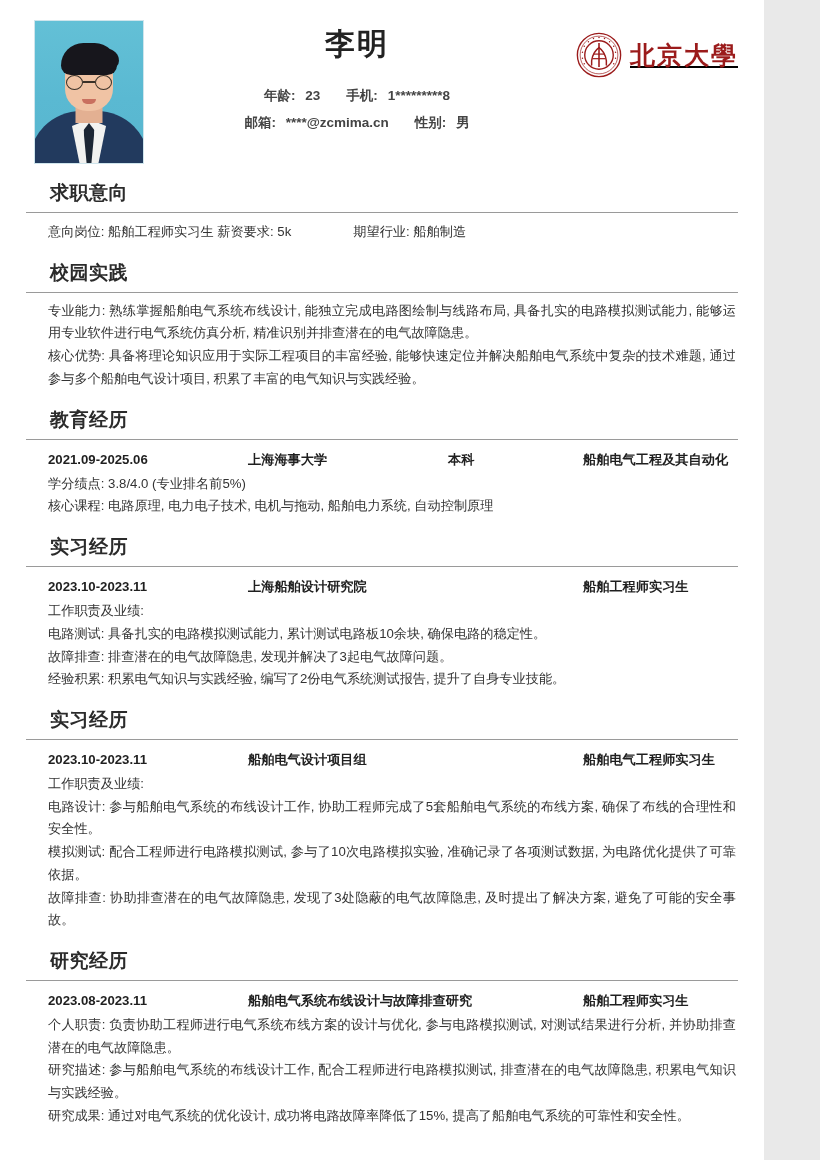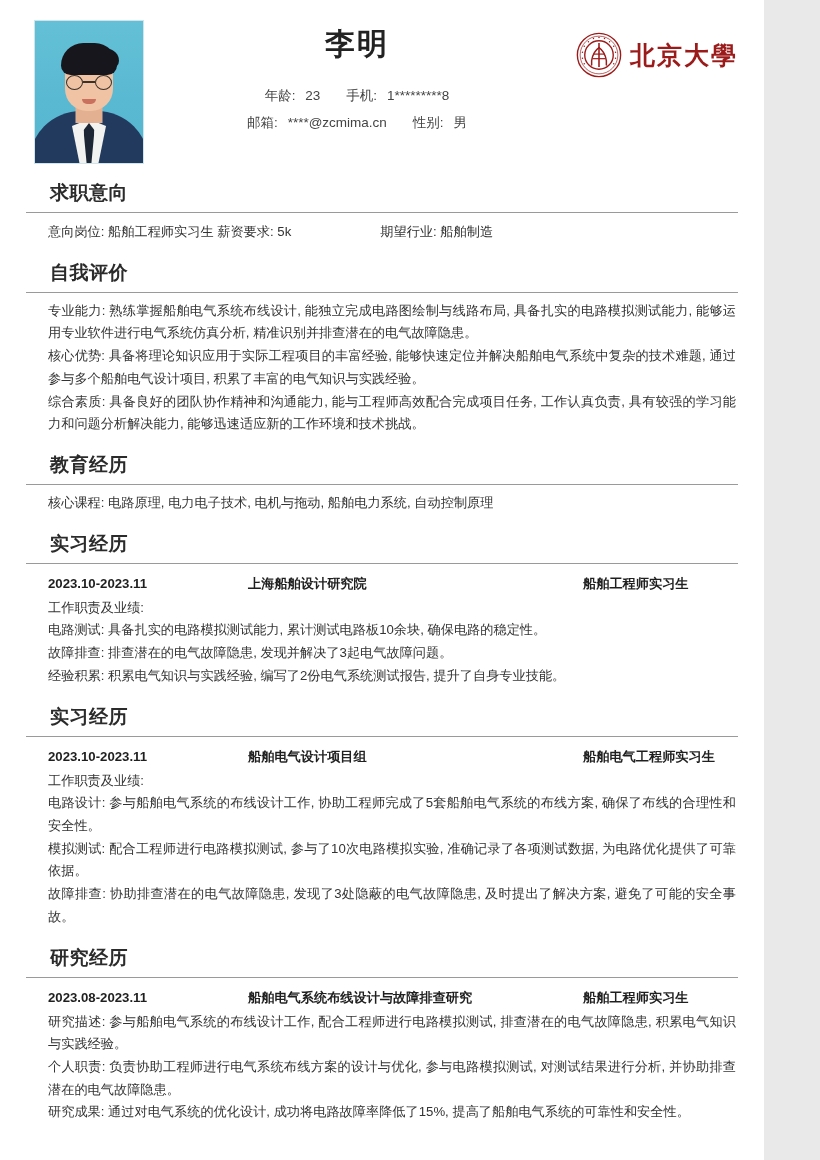--- a/index.html
+++ b/index.html
@@ -84,30 +84,30 @@
   }
 
   .head-center { flex: 1; text-align: center; padding-top: 6px; }
   .name {
     font-size: 30px; font-weight: bold; color: #222;
     letter-spacing: 2px; line-height: 1.2;
   }
   .contact-lines { margin-top: 20px; }
   .c-line {
     font-size: 13.5px; color: #444; line-height: 2.0;
-    display: flex; justify-content: center; gap: 26px;
+    display: flex; justify-content: center; gap: 26px; font-weight: bold;
   }
   .c-item { white-space: nowrap; }
   .c-item .lbl { color: #444; }
   .c-item .val { color: #444; margin-left: 6px; }
 
   .logo-wrap {
     width: 168px; flex: 0 0 168px;
     display: flex; align-items: center; justify-content: flex-end;
-    padding-top: 12px; gap: 8px;
+    padding-top: 12px; gap: 8px; text-decoration: underline;
   }
   .seal { width: 46px; height: 46px; flex: 0 0 46px; }
   .logo-text {
     font-family: "DejaVu Serif", "Liberation Serif", serif;
     font-size: 25px; font-weight: bold; color: #9b1b1b;
     letter-spacing: 2px; line-height: 1;
   }
 
   
   .section { padding: 0 0 2px 0; }
@@ -120,21 +120,21 @@
   .sec-body { padding: 0 2px 4px 22px; }
 
   .ln {
     font-size: 13.2px; color: #333; line-height: 1.72;
     text-align: justify;
   }
 
   
   .intent-row { display: flex; font-size: 13.2px; color: #333; line-height: 1.8; align-items: flex-end; }
   .intent-a { white-space: nowrap; }
-  .intent-b { margin-left: 89px; white-space: nowrap; }
+  .intent-b { margin-left: 62px; white-space: nowrap; }
 
   
   .xp-row {
     display: flex; font-size: 13.2px; font-weight: bold; color: #1f1f1f;
     line-height: 1.9; margin-bottom: 1px;
   }
   .xp-date { width: 200px; flex: 0 0 200px; }
   .xp-org  { width: 200px; flex: 0 0 200px; }
   .xp-mid  { width: 135px; flex: 0 0 135px; }
   .xp-role { flex: 1; }
@@ -224,33 +224,39 @@
     <div class="sec-rule"></div>
     <div class="sec-body">
       <div class="intent-row">
         <span class="intent-a">意向岗位: 船舶工程师实习生  薪资要求: 5k</span>
         <span class="intent-b">期望行业: 船舶制造</span>
       </div>
     </div>
   </div>
 
   <div class="section">
-    <div class="sec-head">自我评价</div>
+    <div class="sec-head">校园实践</div>
     <div class="sec-rule"></div>
     <div class="sec-body">
       <div class="ln">专业能力: 熟练掌握船舶电气系统布线设计, 能独立完成电路图绘制与线路布局, 具备扎实的电路模拟测试能力, 能够运用专业软件进行电气系统仿真分析, 精准识别并排查潜在的电气故障隐患。</div>
       <div class="ln">核心优势: 具备将理论知识应用于实际工程项目的丰富经验, 能够快速定位并解决船舶电气系统中复杂的技术难题, 通过参与多个船舶电气设计项目, 积累了丰富的电气知识与实践经验。</div>
-      <div class="ln">综合素质: 具备良好的团队协作精神和沟通能力, 能与工程师高效配合完成项目任务, 工作认真负责, 具有较强的学习能力和问题分析解决能力, 能够迅速适应新的工作环境和技术挑战。</div>
     </div>
   </div>
 
   <div class="section">
     <div class="sec-head">教育经历</div>
     <div class="sec-rule"></div>
     <div class="sec-body">
+      <div class="xp-row">
+        <span class="xp-date">2021.09-2025.06</span>
+        <span class="xp-org">上海海事大学</span>
+        <span class="xp-mid">本科</span>
+        <span class="xp-role">船舶电气工程及其自动化</span>
+      </div>
+      <div class="ln">学分绩点:  3.8/4.0 (专业排名前5%)</div>
       <div class="ln">核心课程: 电路原理, 电力电子技术, 电机与拖动, 船舶电力系统, 自动控制原理</div>
     </div>
   </div>
 
   <div class="section">
     <div class="sec-head">实习经历</div>
     <div class="sec-rule"></div>
     <div class="sec-body">
       <div class="xp-row">
         <span class="xp-date">2023.10-2023.11</span>
@@ -282,19 +288,19 @@
 
   <div class="section">
     <div class="sec-head">研究经历</div>
     <div class="sec-rule"></div>
     <div class="sec-body">
       <div class="xp-row">
         <span class="xp-date">2023.08-2023.11</span>
         <span class="xp-org" style="flex:0 0 335px;width:335px">船舶电气系统布线设计与故障排查研究</span>
         <span class="xp-role">船舶工程师实习生</span>
       </div>
+      <div class="ln">个人职责: 负责协助工程师进行电气系统布线方案的设计与优化, 参与电路模拟测试, 对测试结果进行分析, 并协助排查潜在的电气故障隐患。</div>
       <div class="ln">研究描述: 参与船舶电气系统的布线设计工作, 配合工程师进行电路模拟测试, 排查潜在的电气故障隐患, 积累电气知识与实践经验。</div>
-      <div class="ln">个人职责: 负责协助工程师进行电气系统布线方案的设计与优化, 参与电路模拟测试, 对测试结果进行分析, 并协助排查潜在的电气故障隐患。</div>
       <div class="ln">研究成果: 通过对电气系统的优化设计, 成功将电路故障率降低了15%, 提高了船舶电气系统的可靠性和安全性。</div>
     </div>
   </div>
 
 </div>
 
 </body></html>

